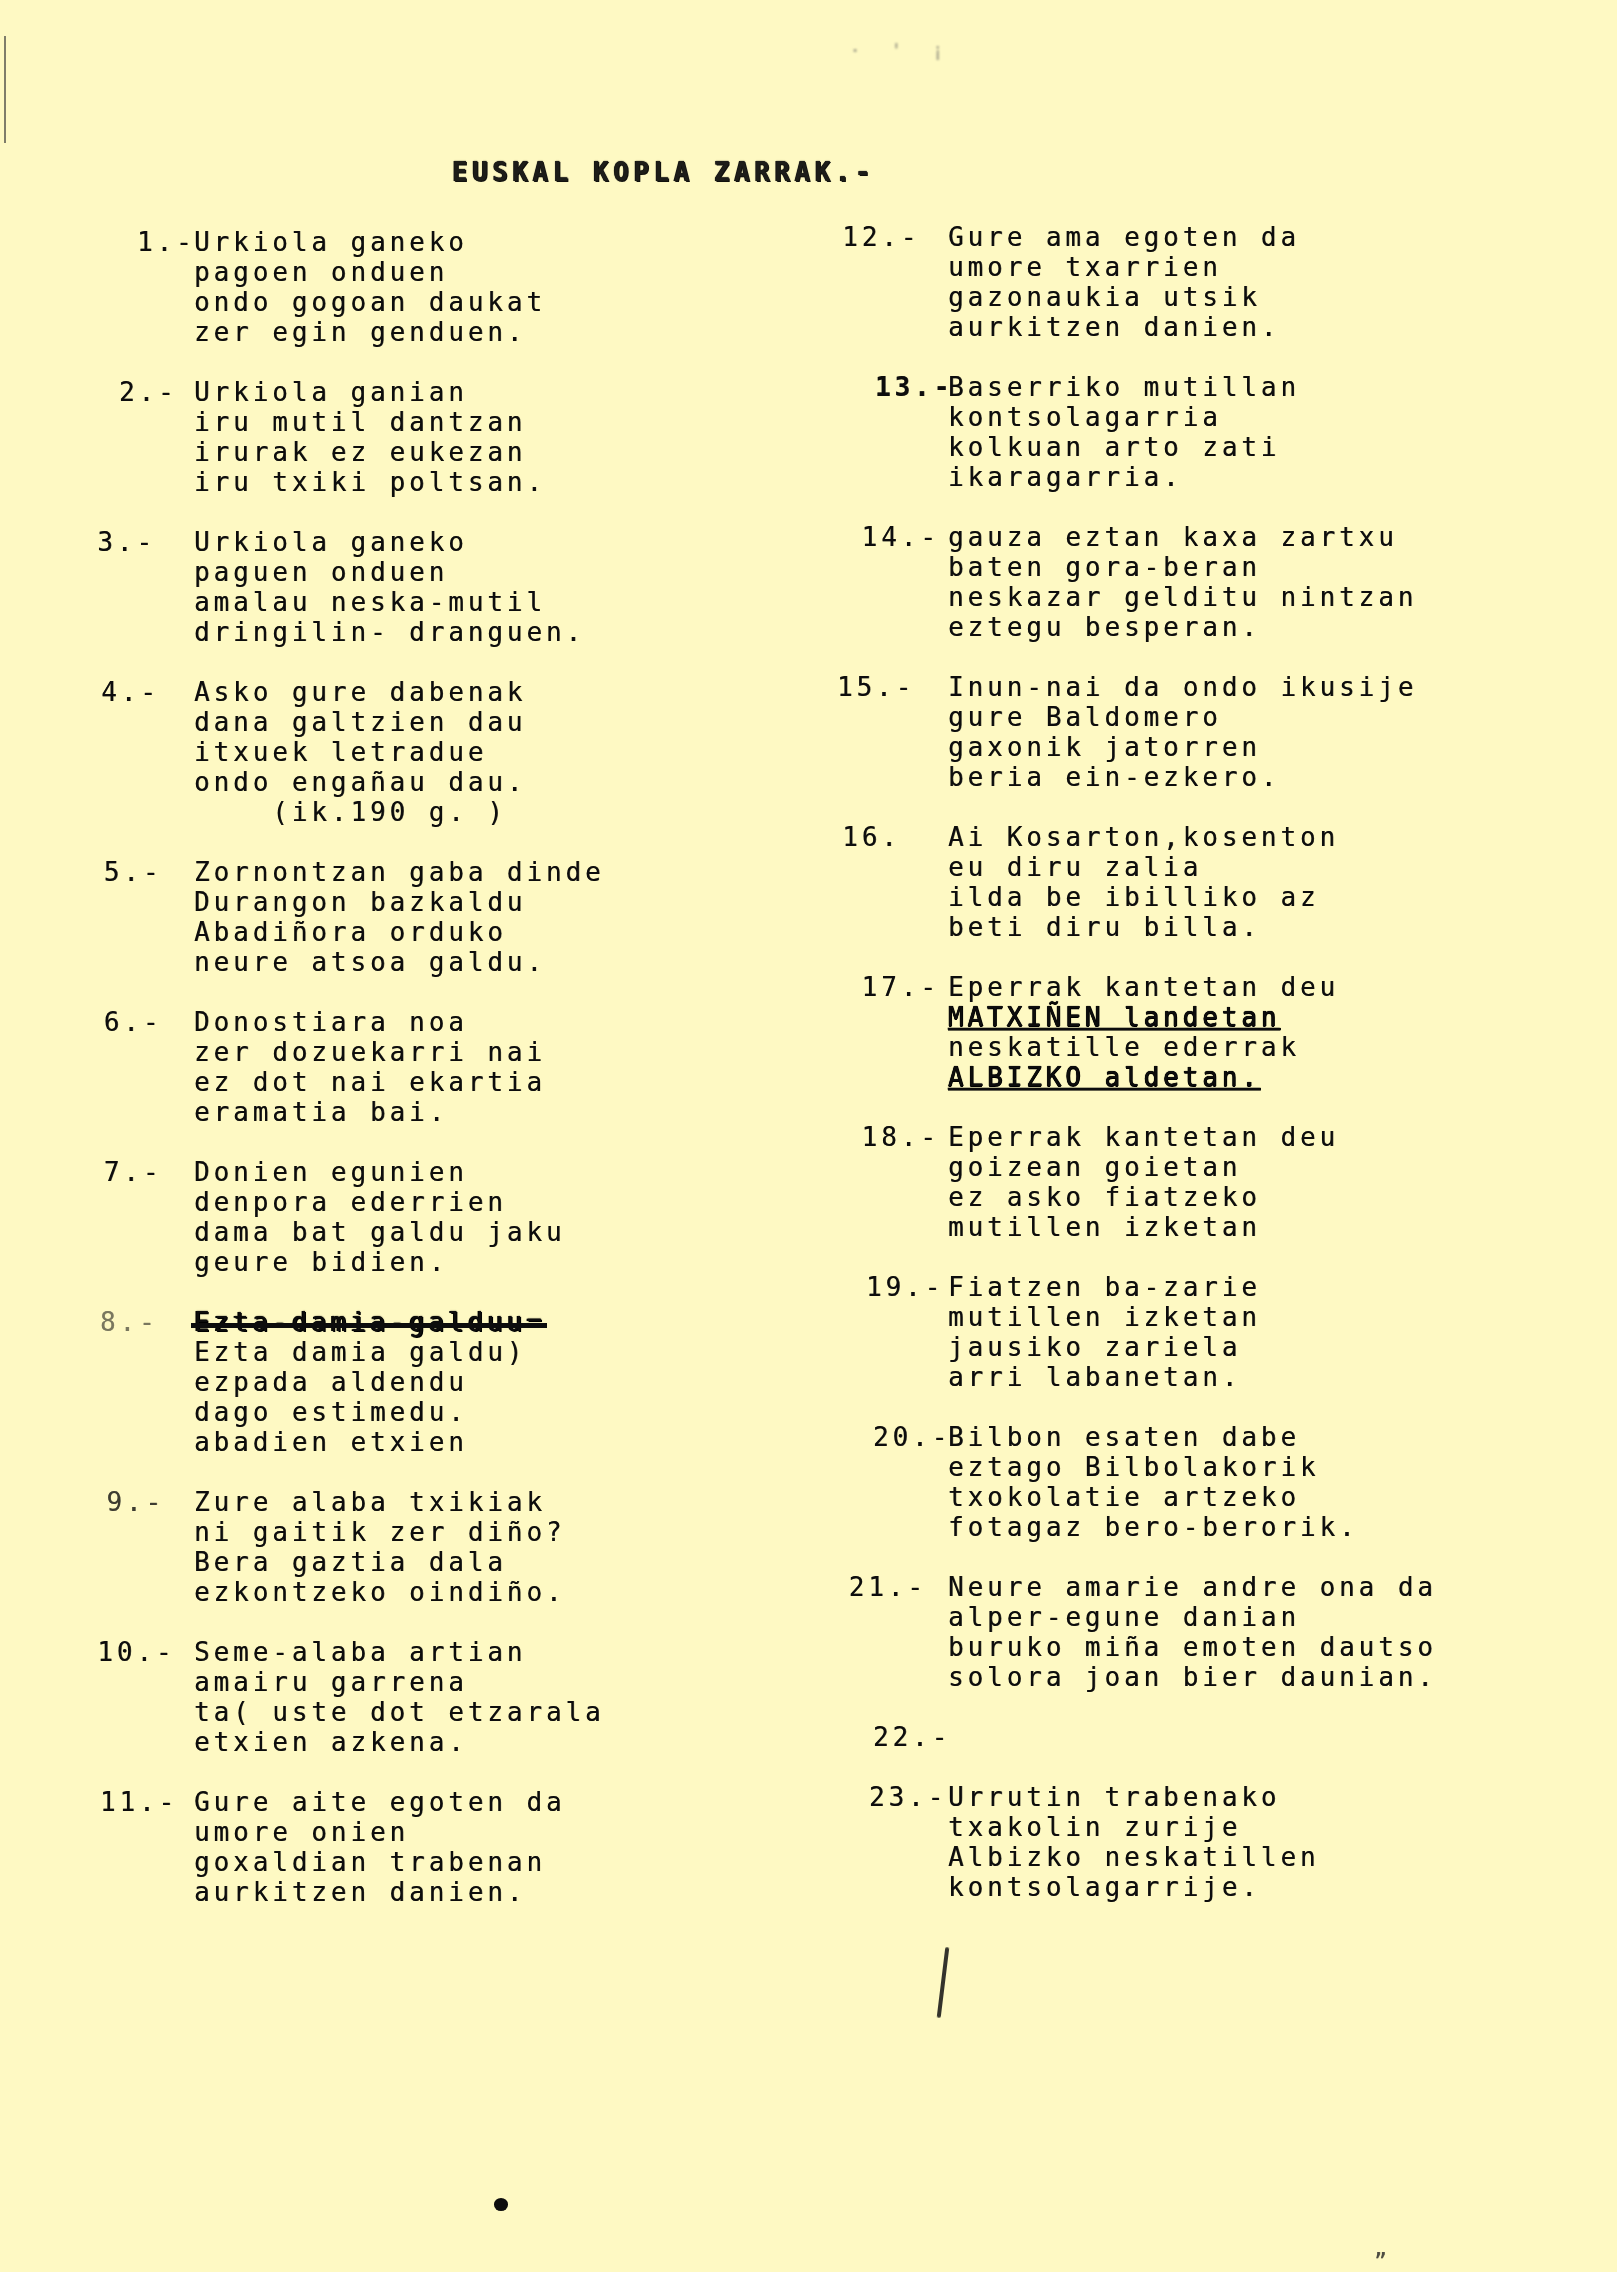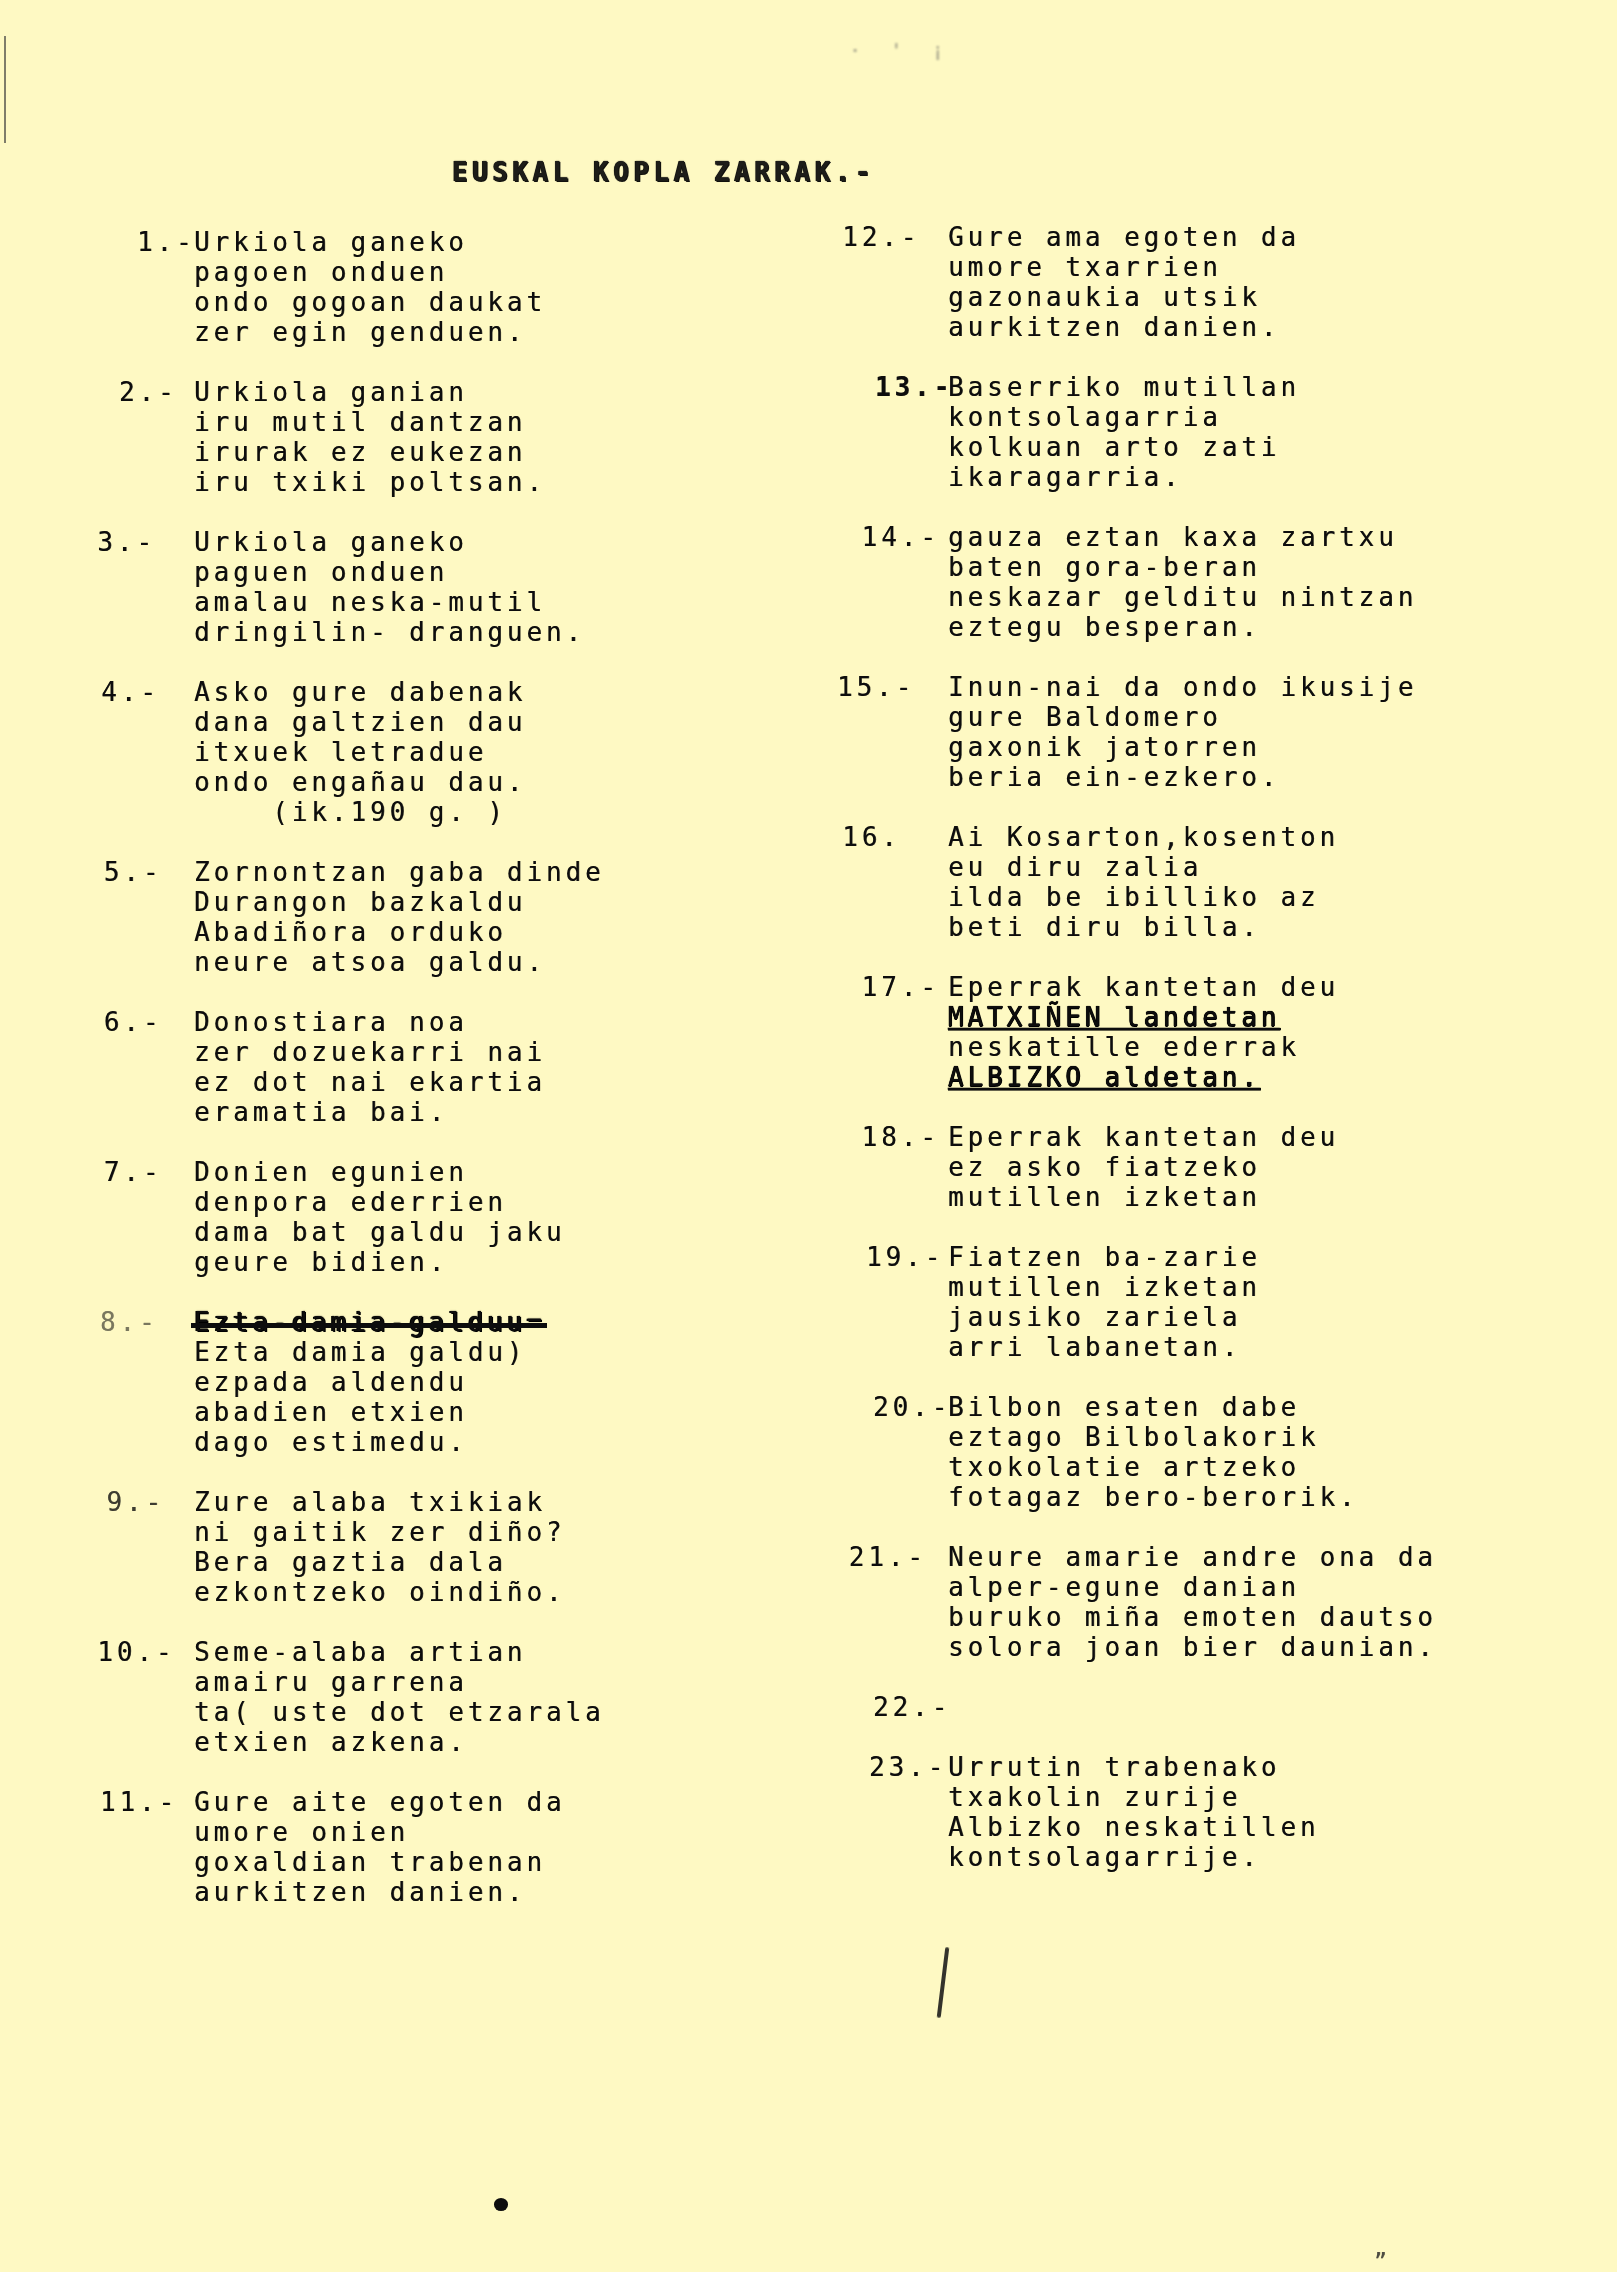--- a/index.html
+++ b/index.html
@@ -148,21 +148,21 @@
         <span class="num">7.-</span>
         <div class="lines">
           <div class="line">Donien egunien</div>
           <div class="line">denpora ederrien</div>
           <div class="line">dama bat galdu jaku</div>
           <div class="line">geure bidien.</div>
         </div>
       </div>
       <div class="item">
         <span class="num">8.-</span>
-        <div class="lines"><div class="line strike">Ezta-damia-galduu=</div><div class="line">Ezta damia galdu)</div><div class="line">ezpada aldendu</div><div class="line">abadien etxien</div><div class="line">dago estimedu.</div></div>
+        <div class="lines"><div class="line strike">Ezta-damia-galduu=</div><div class="line">Ezta damia galdu)</div><div class="line">ezpada aldendu</div><div class="line">dago estimedu.</div><div class="line">abadien etxien</div></div>
       </div>
       <div class="item">
         <span class="num">9.-</span>
         <div class="lines">
           <div class="line">Zure alaba txikiak</div>
           <div class="line">ni gaitik zer diño?</div>
           <div class="line">Bera gaztia dala</div>
           <div class="line">ezkontzeko oindiño.</div>
         </div>
       </div>
@@ -237,20 +237,21 @@
           <div class="line">Eperrak kantetan deu</div>
           <div class="line heavy">MATXIÑEN landetan</div>
           <div class="line">neskatille ederrak</div>
           <div class="line heavy">ALBIZKO aldetan.</div>
         </div>
       </div>
       <div class="item">
         <span class="num">18.-</span>
         <div class="lines">
           <div class="line">Eperrak kantetan deu</div>
+          <div class="line">goizean goietan</div>
           <div class="line">ez asko fiatzeko</div>
           <div class="line">mutillen izketan</div>
         </div>
       </div>
       <div class="item">
         <span class="num">19.-</span>
         <div class="lines">
           <div class="line">Fiatzen ba-zarie</div>
           <div class="line">mutillen izketan</div>
           <div class="line">jausiko zariela</div>

